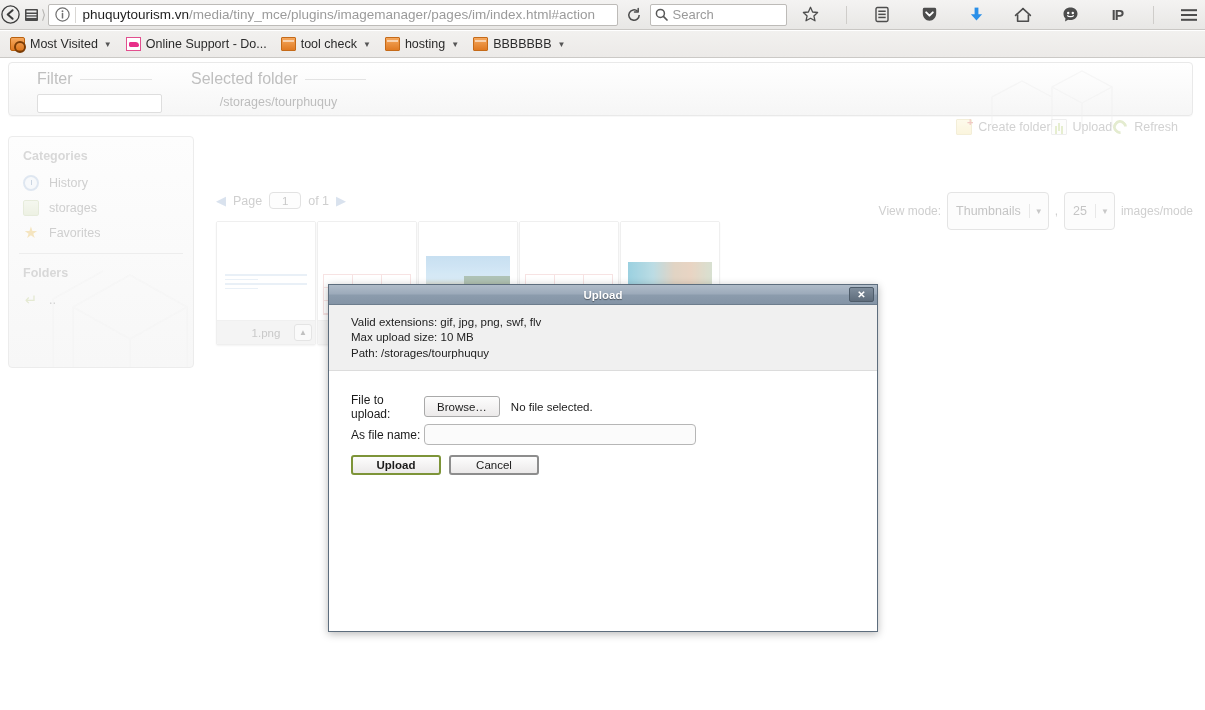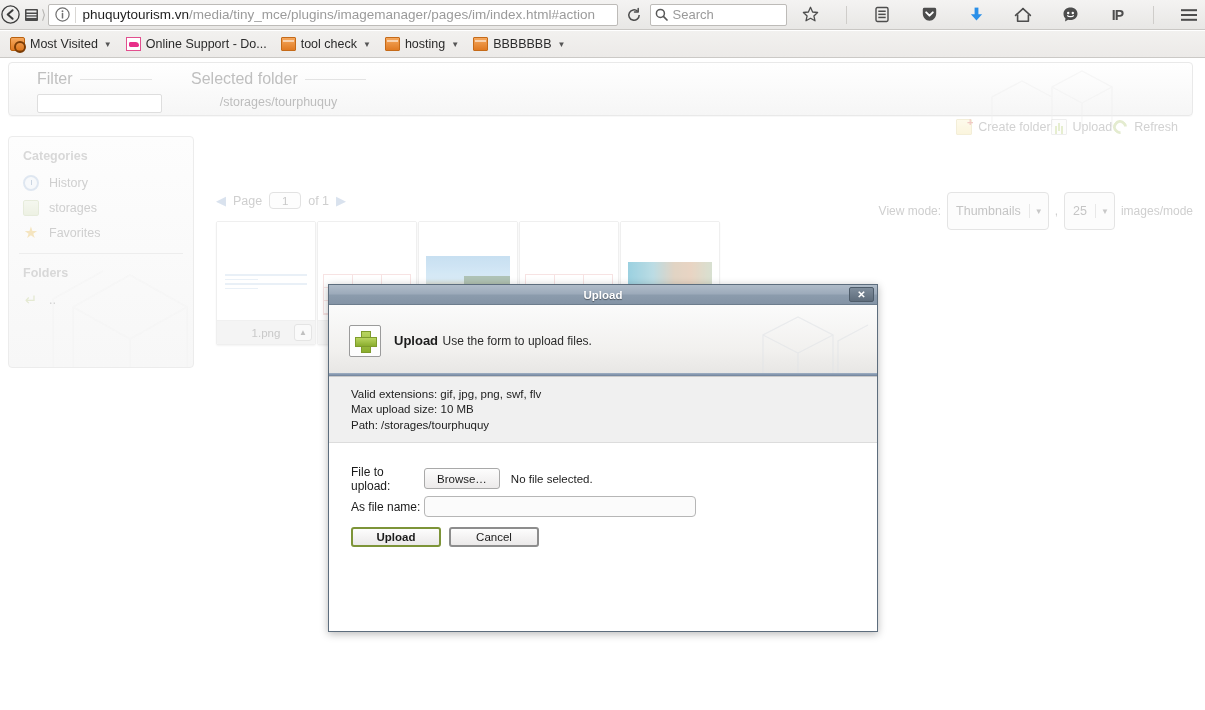--- a/index.html
+++ b/index.html
@@ -668,36 +668,20 @@
         <div class="tile-foot"></div>
       </div>
     </div>
 
     <div class="dialog">
       <div class="dlg-title">
         <span class="dlg-title-text">Upload</span>
         <span class="dlg-close">✕</span>
       </div>
 
-      <div class="dlg-header">
-        <span class="plus-icon"></span>
-        <span class="dlg-h-text">
-          <span class="dlg-h-title">Upload</span>
-          <span class="dlg-h-sub">Use the form to upload files.</span>
-        </span>
-        <span class="dlg-hdr-wm">
-          <svg width="150" height="72" viewBox="0 0 150 72">
-            <g fill="none" stroke="#dfe2e6" stroke-width="1.3">
-              <path d="M40 72 L40 28 L75 10 L110 28 L110 72"></path>
-              <path d="M40 28 L75 46 L110 28 M75 46 L75 72"></path>
-              <path d="M115 72 L115 34 L145 18"></path>
-            </g>
-          </svg>
-        </span>
-      </div>
 
       <div class="dlg-info">
         <div>Valid extensions: gif, jpg, png, swf, flv</div>
         <div>Max upload size: 10 MB</div>
         <div>Path: /storages/tourphuquy</div>
       </div>
 
       <div class="dlg-body">
         <div class="form-row">
           <span class="form-label">File to upload:</span>

